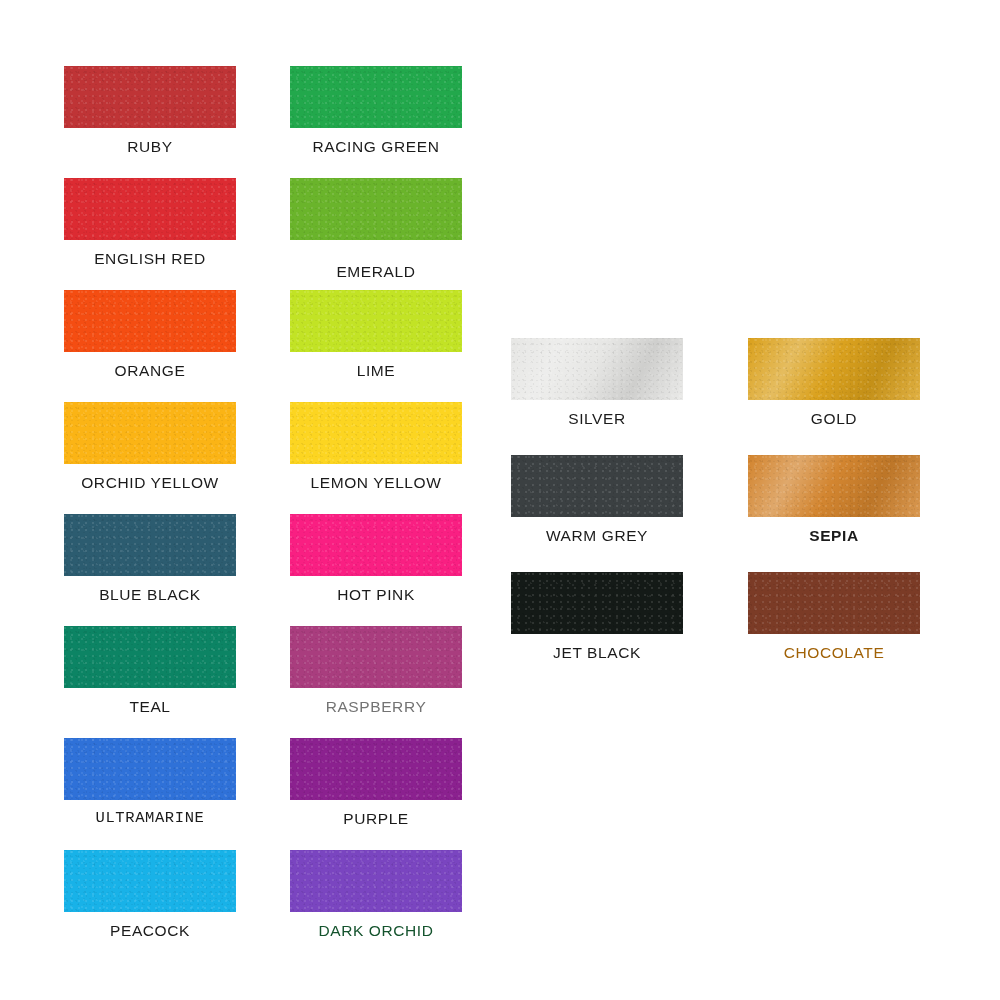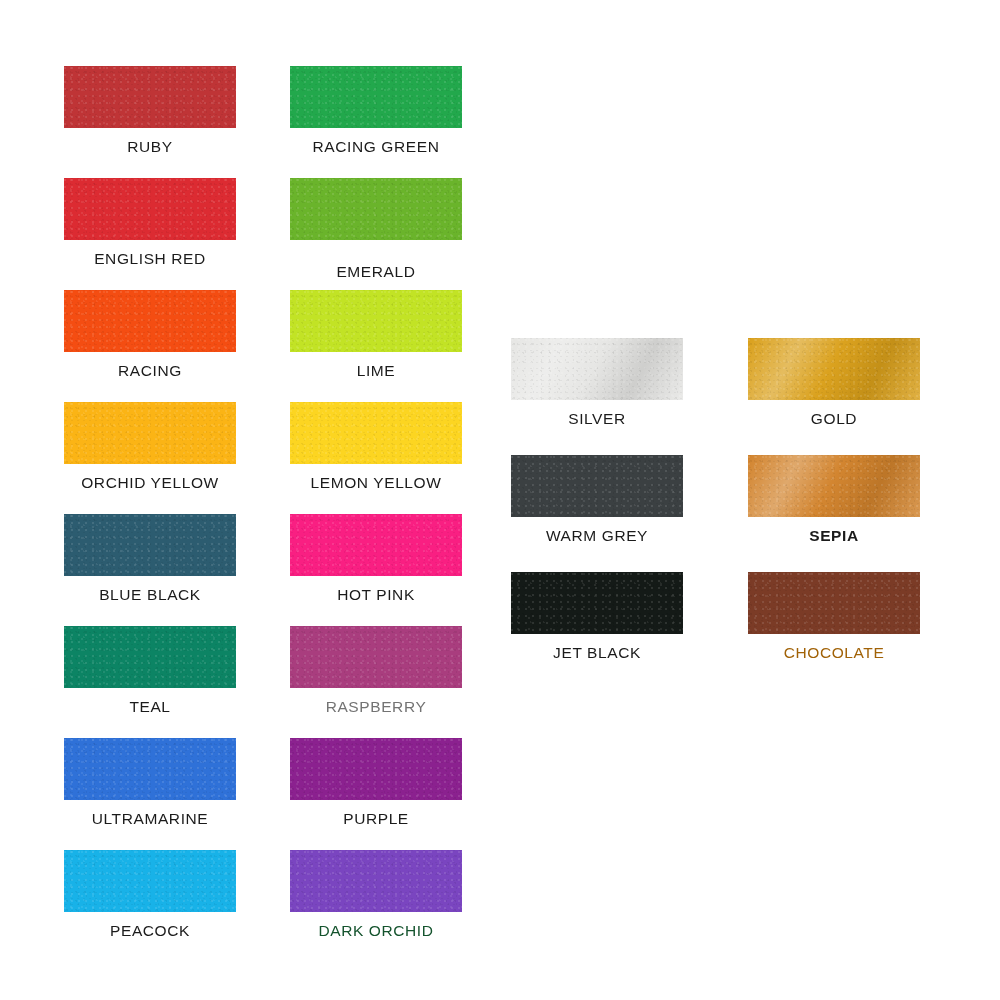--- a/index.html
+++ b/index.html
@@ -102,21 +102,21 @@
       <div class="swatch-cell" style="left: 64px; top: 178px;">
         <div class="swatch-chip" style="width: 172px; height: 62px; background-color: rgb(220, 43, 50);"></div>
         <div class="swatch-label" style="color: rgb(27, 27, 27);">ENGLISH RED</div>
       </div>
       <div class="swatch-cell" style="left: 290px; top: 178px;">
         <div class="swatch-chip" style="width: 172px; height: 62px; background-color: rgb(106, 180, 43);"></div>
         <div class="swatch-label" style="color: rgb(27, 27, 27); margin-top: 24px;">EMERALD</div>
       </div>
       <div class="swatch-cell" style="left: 64px; top: 290px;">
         <div class="swatch-chip" style="width: 172px; height: 62px; background-color: rgb(244, 77, 18);"></div>
-        <div class="swatch-label" style="color: rgb(27, 27, 27);">RACING</div>
+        <div class="swatch-label" style="color: rgb(27, 27, 27);">ORANGE</div>
       </div>
       <div class="swatch-cell" style="left: 290px; top: 290px;">
         <div class="swatch-chip" style="width: 172px; height: 62px; background-color: rgb(194, 227, 37);"></div>
         <div class="swatch-label" style="color: rgb(27, 27, 27);">LIME</div>
       </div>
       <div class="swatch-cell" style="left: 64px; top: 402px;">
         <div class="swatch-chip" style="width: 172px; height: 62px; background-color: rgb(251, 180, 21);"></div>
         <div class="swatch-label" style="color: rgb(27, 27, 27);">ORCHID YELLOW</div>
       </div>
       <div class="swatch-cell" style="left: 290px; top: 402px;">
@@ -134,21 +134,21 @@
       <div class="swatch-cell" style="left: 64px; top: 626px;">
         <div class="swatch-chip" style="width: 172px; height: 62px; background-color: rgb(12, 132, 100);"></div>
         <div class="swatch-label" style="color: rgb(27, 27, 27);">TEAL</div>
       </div>
       <div class="swatch-cell" style="left: 290px; top: 626px;">
         <div class="swatch-chip" style="width: 172px; height: 62px; background-color: rgb(169, 61, 126);"></div>
         <div class="swatch-label" style="color: #737373;">RASPBERRY</div>
       </div>
       <div class="swatch-cell" style="left: 64px; top: 738px;">
         <div class="swatch-chip" style="width: 172px; height: 62px; background-color: rgb(47, 113, 216);"></div>
-        <div class="swatch-label" style="color: rgb(27, 27, 27);">ULTRAMARINE</div>
+        <div class="swatch-label" style="color: rgb(27, 27, 27); font-family: Liberation Mono, monospace;">ULTRAMARINE</div>
       </div>
       <div class="swatch-cell" style="left: 290px; top: 738px;">
         <div class="swatch-chip" style="width: 172px; height: 62px; background-color: rgb(139, 33, 143);"></div>
         <div class="swatch-label" style="color: rgb(27, 27, 27);">PURPLE</div>
       </div>
       <div class="swatch-cell" style="left: 64px; top: 850px;">
         <div class="swatch-chip" style="width: 172px; height: 62px; background-color: rgb(24, 178, 232);"></div>
         <div class="swatch-label" style="color: rgb(27, 27, 27);">PEACOCK</div>
       </div>
       <div class="swatch-cell" style="left: 290px; top: 850px;">

